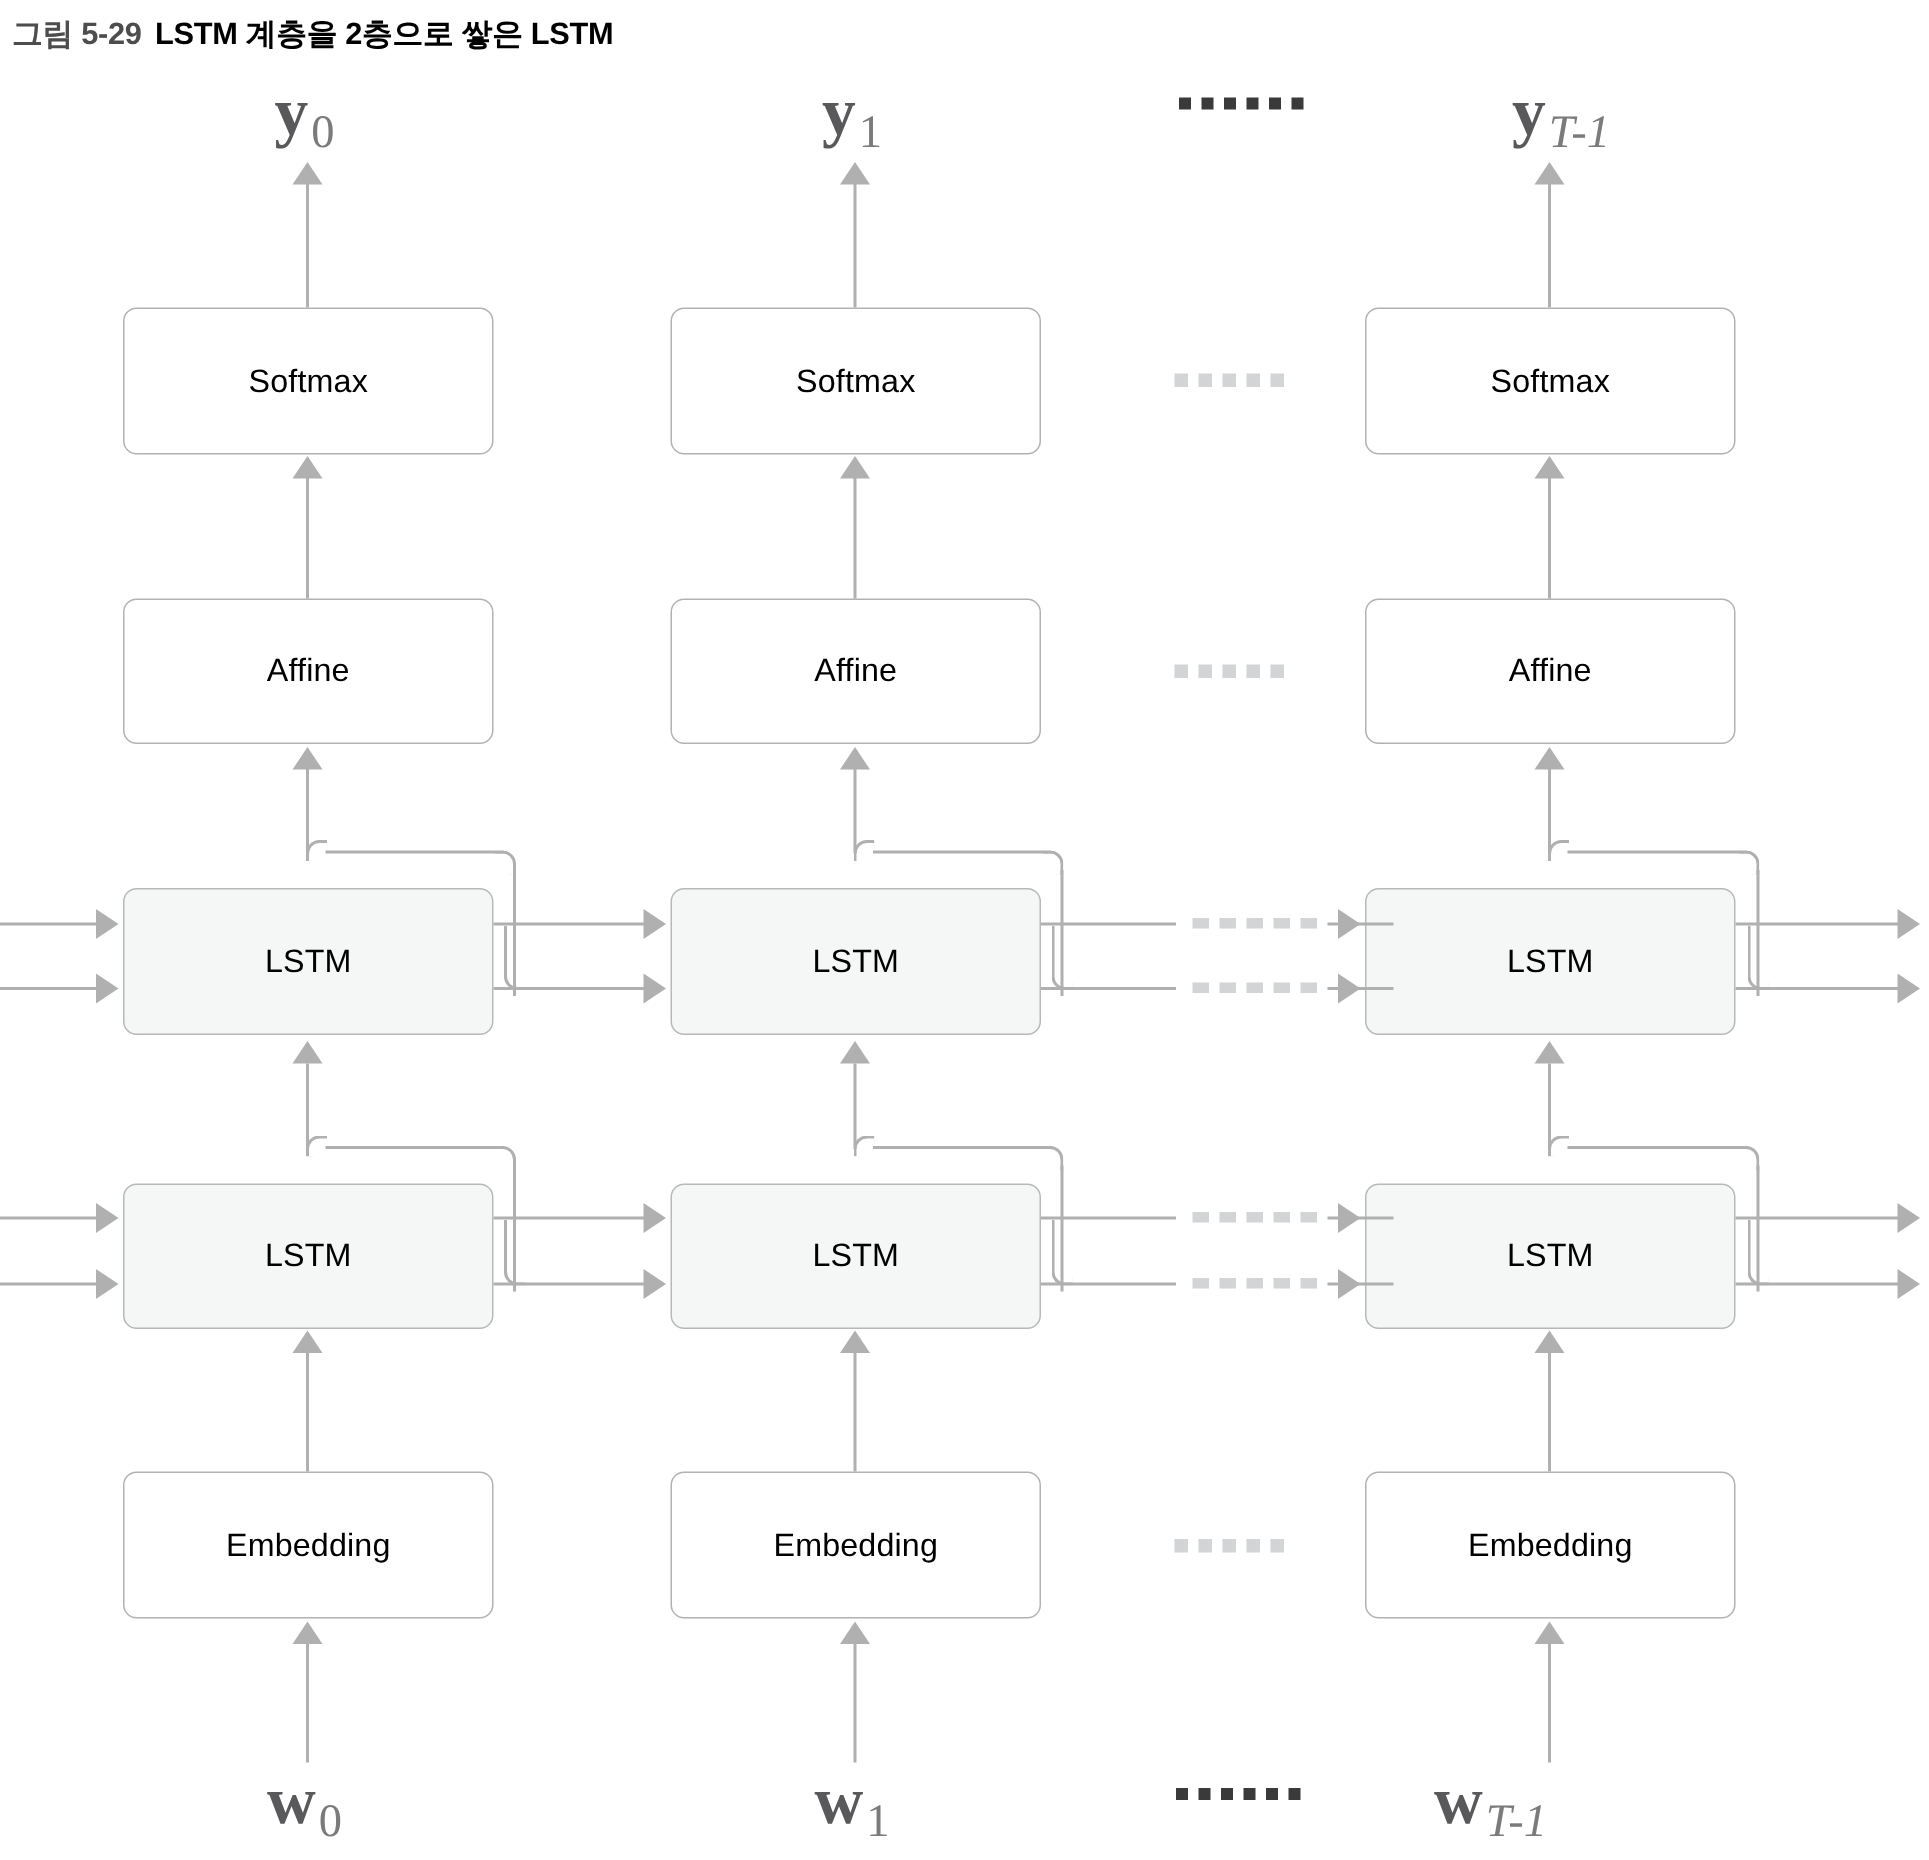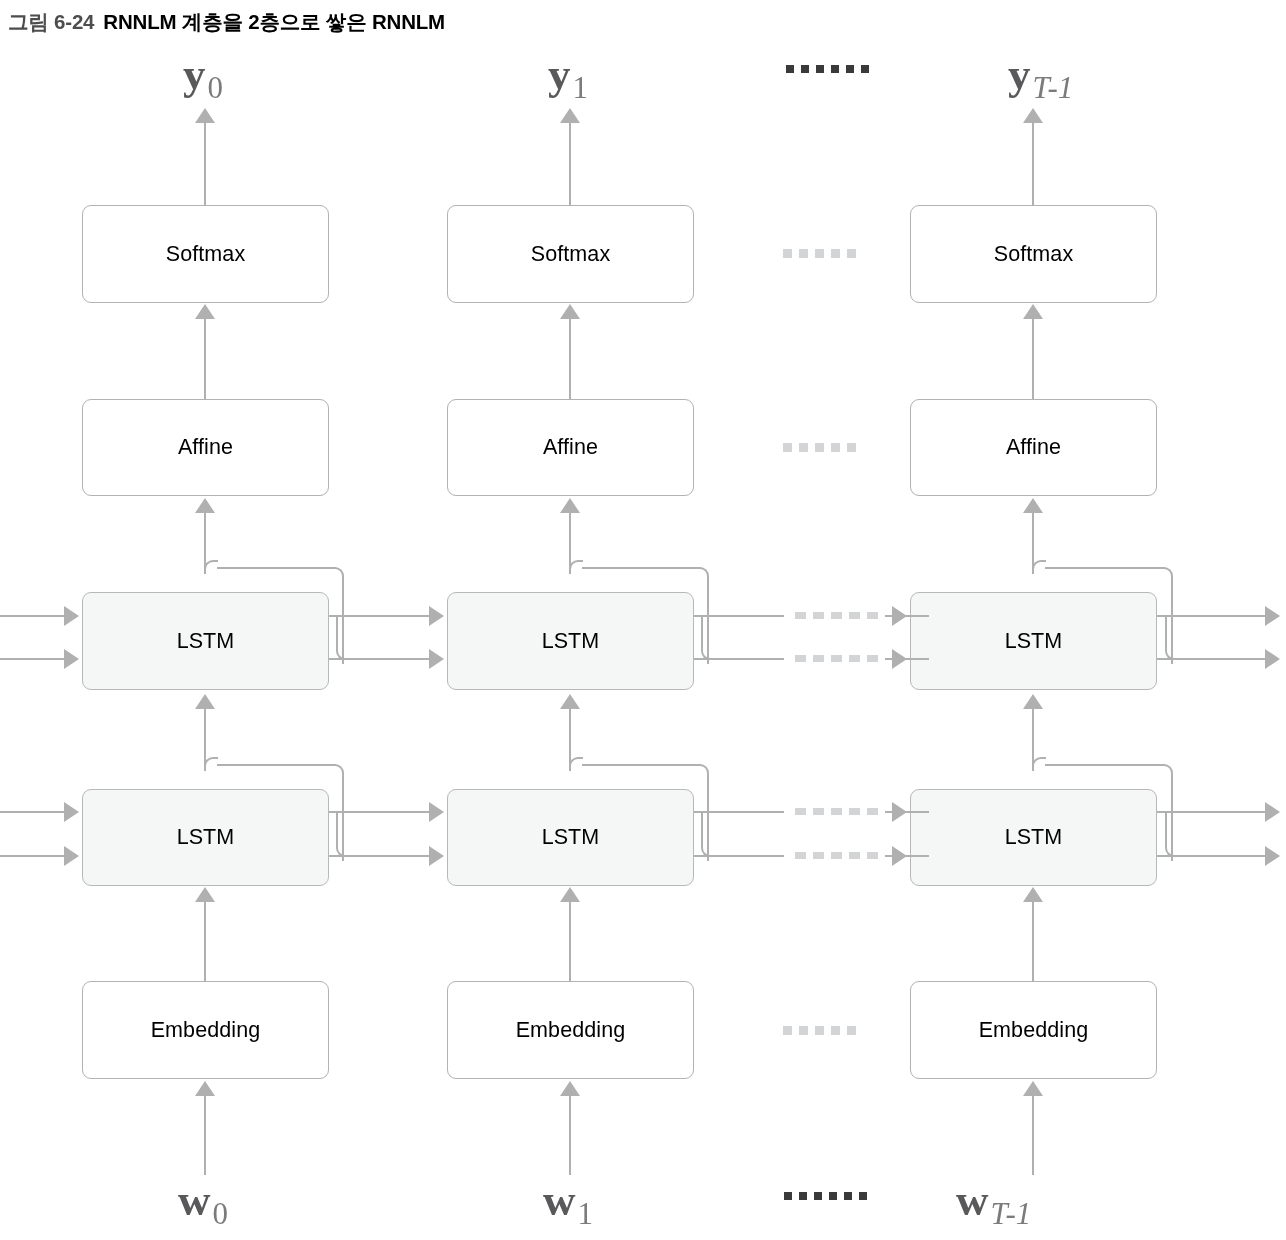--- a/index.html
+++ b/index.html
@@ -156,21 +156,21 @@
     height: 7px;
     background: #d3d4d6;
   }
 </style>
 </head>
 <body>
 
 <div id="canvas">
 
   <div class="fig-title">
-    <span class="fig-num">그림 6-24</span><span class="fig-text">RNNLM 계층을 2층으로 쌓은 RNNLM</span>
+    <span class="fig-num">그림 5-29</span><span class="fig-text">LSTM 계층을 2층으로 쌓은 LSTM</span>
   </div>
 
   <div class="vec-label" style="left:183px; top:52px;">
     <span class="base">y</span><span class="sub">0</span>
   </div>
   <div class="vec-label" style="left:548px; top:52px;">
     <span class="base">y</span><span class="sub">1</span>
   </div>
   <div class="vec-label" style="left:1008px; top:52px;">
     <span class="base">y</span><span class="sub ital">T-1</span>

